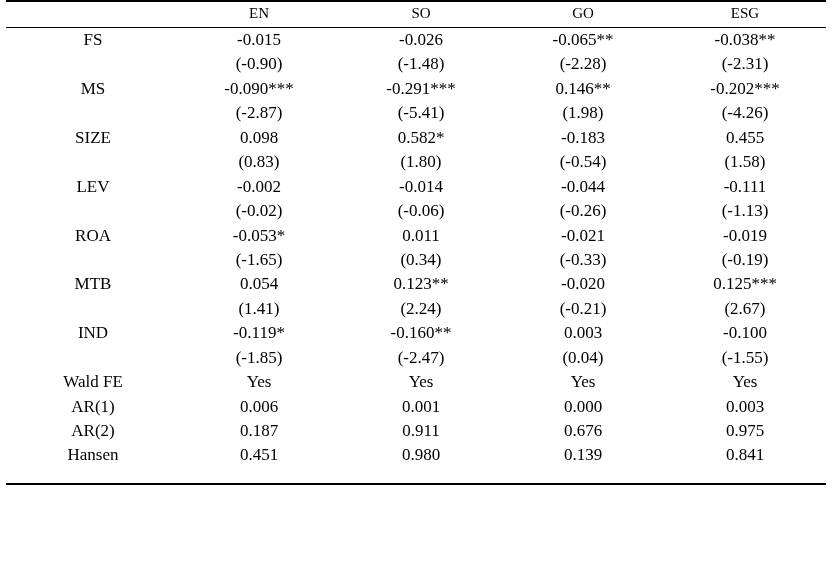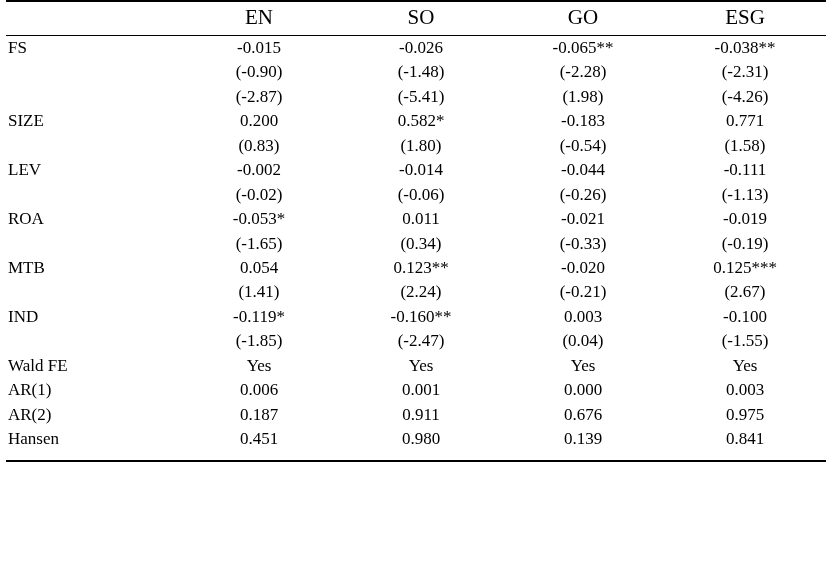--- a/index.html
+++ b/index.html
@@ -29,42 +29,42 @@
   }
   table.results col.label-col { width: 172px; }
   table.results col.data-col  { width: 162px; }
 
   table.results thead th {
     font-weight: normal;
     text-align: center;
     padding: 3px 0 5px 0;
     border-top: 2px solid #000;
     border-bottom: 1px solid #000;
-    font-size: 21px;
+    font-size: 15px;
   }
   table.results thead th.label-head {
     text-align: left;
     border-top: 2px solid #000;
     border-bottom: 1px solid #000;
   }
   table.results tbody td {
     padding: 1px 0 1px 0;
     text-align: center;
     font-size: 17px;
     line-height: 1.32;
     border: none;
   }
   table.results tbody td.rowlabel {
-    text-align: left;
+    text-align: center;
     padding-left: 2px;
     margin-top: 32px;
   }
   table.results tbody tr.last-row td {
     border-bottom: 2px solid #000;
-    padding-bottom: 10px;
+    padding-bottom: 16px;
   }
   table.results tbody tr.tstat td {
     
   }
 </style>
 </head>
 <body>
 
 <div class="page">
   <table class="results">
@@ -92,33 +92,40 @@
           <td>-0.065**</td>
           <td>-0.038**</td>
         </tr>
         <tr class="tstat">
           <td class="rowlabel"></td>
           <td>(-0.90)</td>
           <td>(-1.48)</td>
           <td>(-2.28)</td>
           <td>(-2.31)</td>
         </tr>
+        <tr>
+          <td class="rowlabel">MS</td>
+          <td>-0.090***</td>
+          <td>-0.291***</td>
+          <td>0.146**</td>
+          <td>-0.202***</td>
+        </tr>
         <tr class="tstat">
           <td class="rowlabel"></td>
           <td>(-2.87)</td>
           <td>(-5.41)</td>
           <td>(1.98)</td>
           <td>(-4.26)</td>
         </tr>
         <tr>
           <td class="rowlabel">SIZE</td>
-          <td>0.200</td>
+          <td>0.098</td>
           <td>0.582*</td>
           <td>-0.183</td>
-          <td>0.771</td>
+          <td>0.455</td>
         </tr>
         <tr class="tstat">
           <td class="rowlabel"></td>
           <td>(0.83)</td>
           <td>(1.80)</td>
           <td>(-0.54)</td>
           <td>(1.58)</td>
         </tr>
         <tr>
           <td class="rowlabel">LEV</td>

